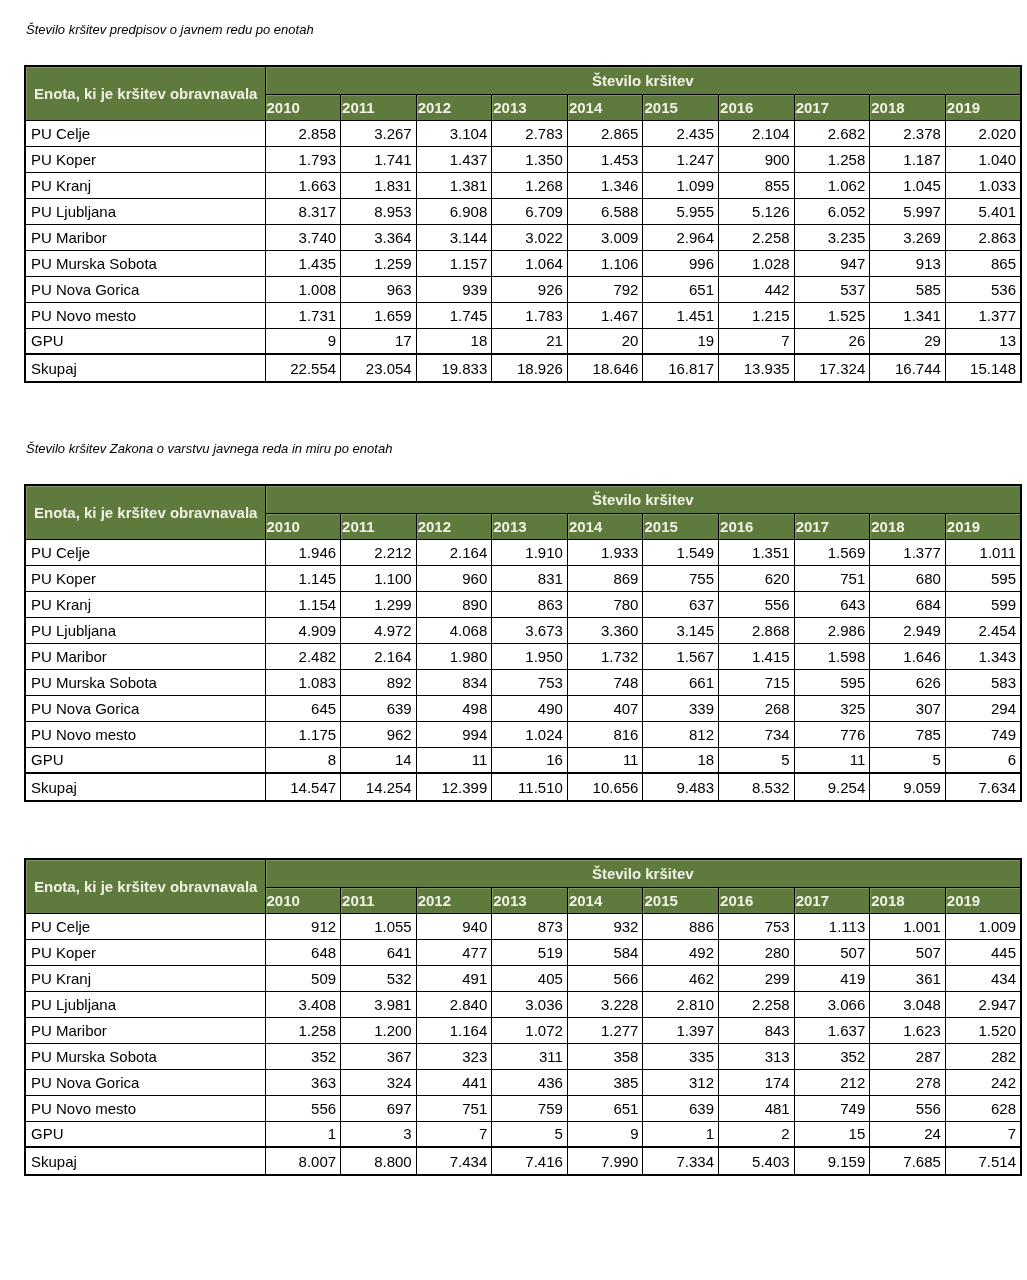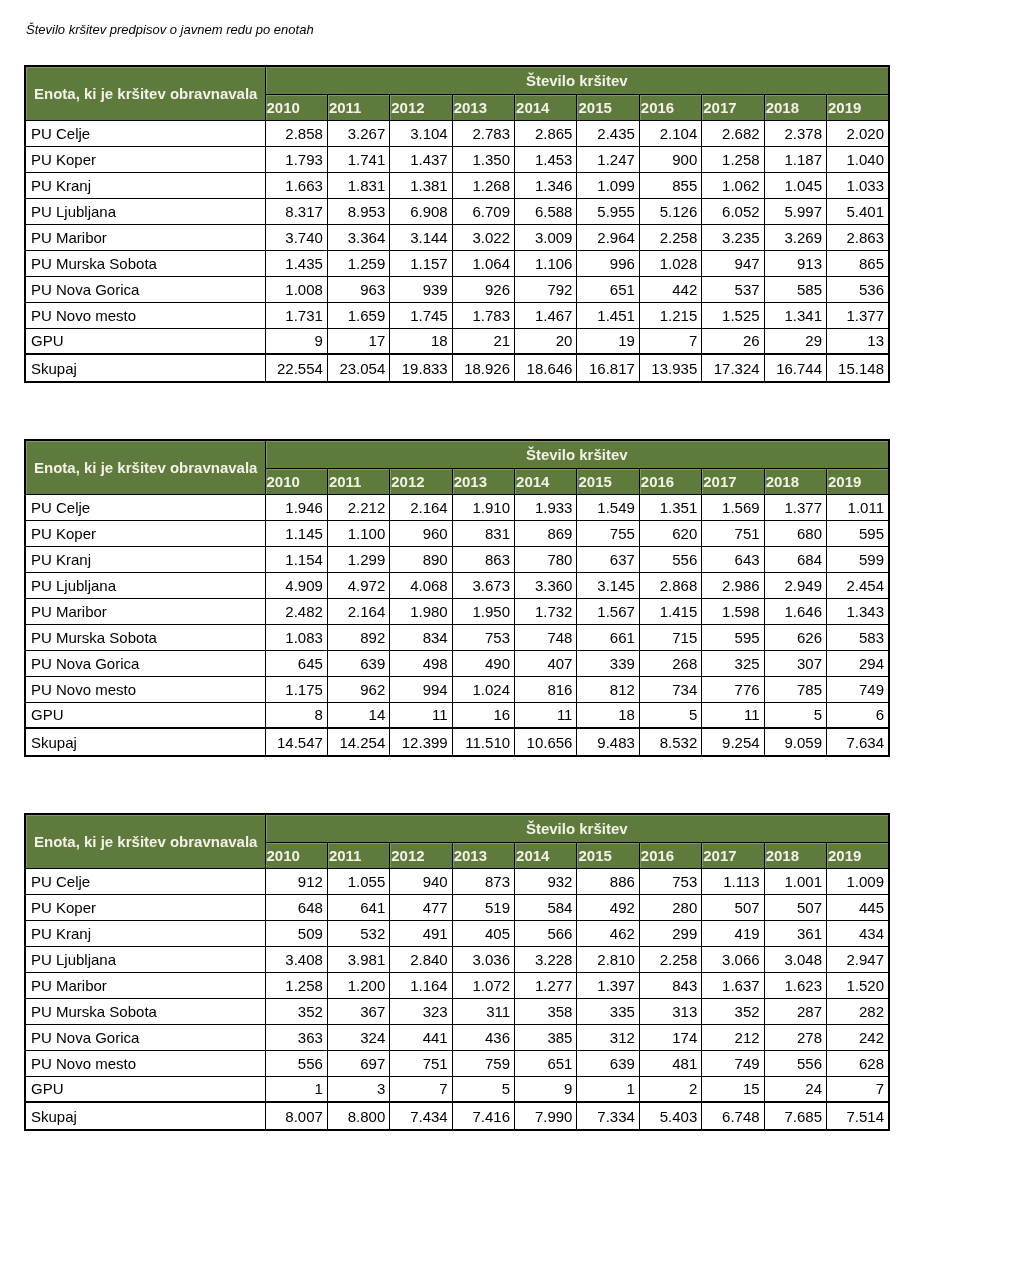--- a/index.html
+++ b/index.html
@@ -27,21 +27,21 @@
   .table-title {
     font-style: italic;
     font-size: 13px;
     line-height: 20px;
     margin: 0 0 25px 2px;
     color: var(--text);
   }
   table.stats-table {
     border-collapse: collapse;
     table-layout: fixed;
-    width: 866px;
+    width: 998px;
     border: 2px solid var(--border);
     font-size: 15px;
   }
   table.stats-table th,
   table.stats-table td {
     border: 1px solid var(--border);
     overflow: hidden;
     white-space: nowrap;
   }
   thead th {
@@ -244,20 +244,21 @@
             <td class="value">13.935</td>
             <td class="value">17.324</td>
             <td class="value">16.744</td>
             <td class="value">15.148</td>
           </tr>
         </tbody>
       </table>
   </section>
 
   <section class="table-section">
+    <div class="table-title">Število kršitev Zakona o varstvu javnega reda in miru po enotah</div>
     <table class="stats-table">
         <colgroup>
           <col style="width: 240px;">
           <col>
           <col>
           <col>
           <col>
           <col>
           <col>
           <col>
@@ -571,21 +572,21 @@
           </tr>
           <tr class="total">
             <td class="label">Skupaj</td>
             <td class="value">8.007</td>
             <td class="value">8.800</td>
             <td class="value">7.434</td>
             <td class="value">7.416</td>
             <td class="value">7.990</td>
             <td class="value">7.334</td>
             <td class="value">5.403</td>
-            <td class="value">6.748</td>
+            <td class="value">9.159</td>
             <td class="value">7.685</td>
             <td class="value">7.514</td>
           </tr>
         </tbody>
       </table>
   </section>
 
 </div>
 
 </body></html>

